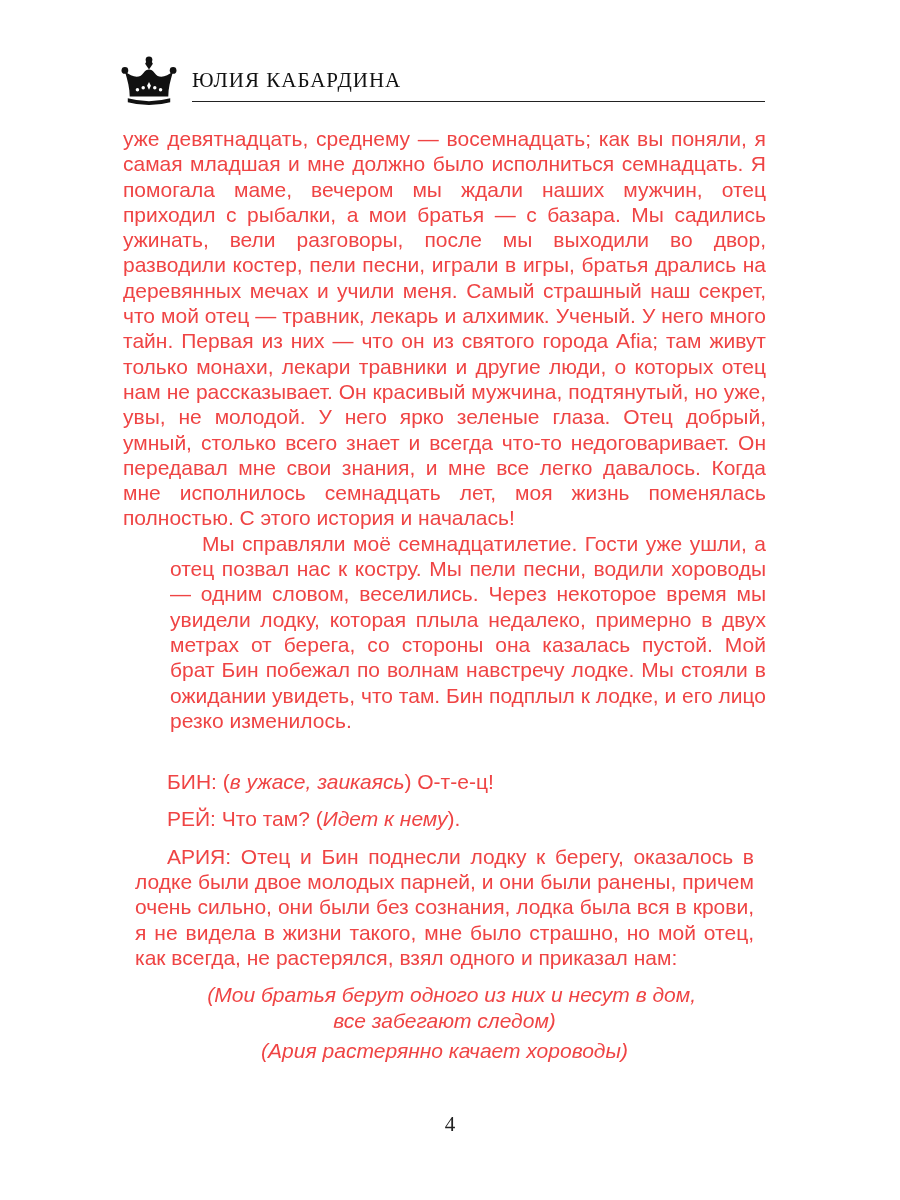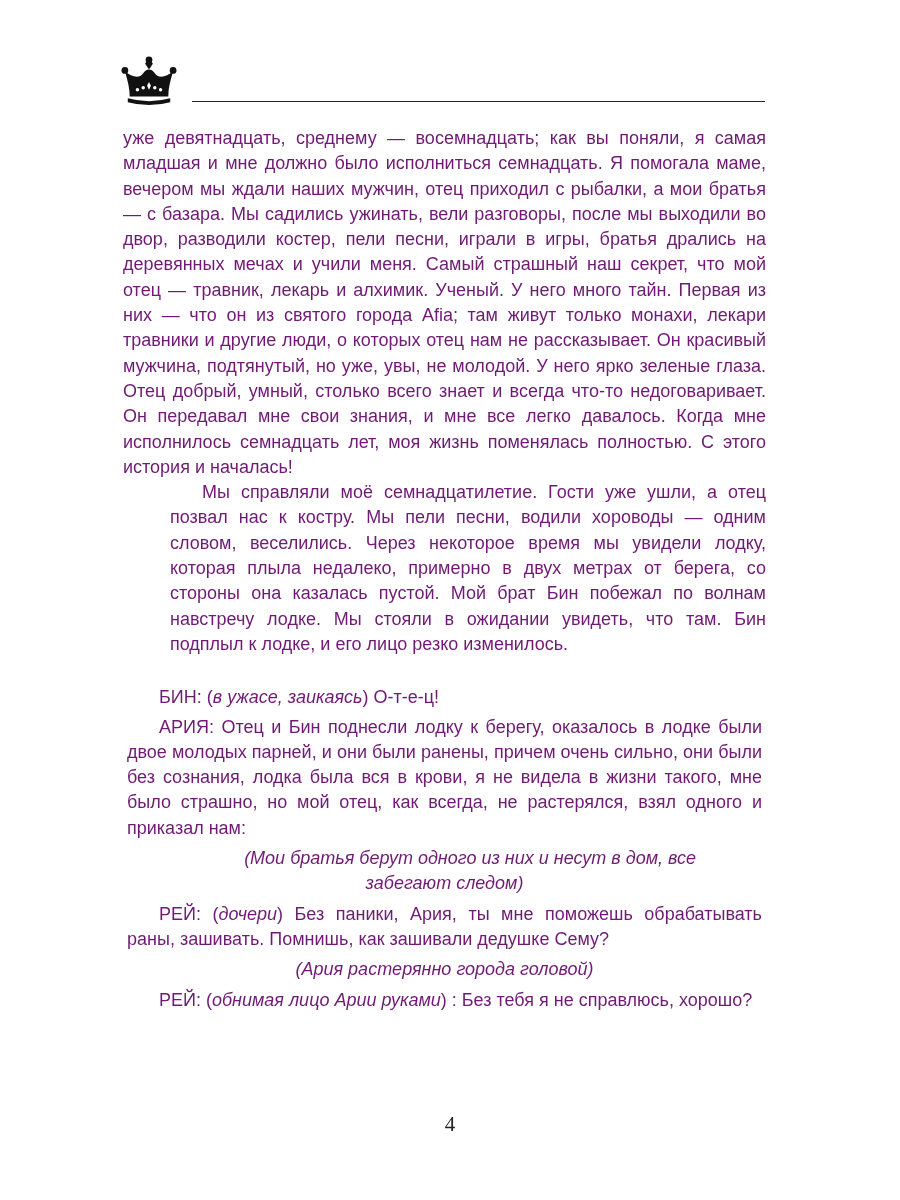--- a/index.html
+++ b/index.html
@@ -1,59 +1,59 @@
 <!DOCTYPE html>
 <html><head>
 <meta charset="utf-8">
 <style>
   html, body { margin:0; padding:0; background:#ffffff; }
   body { width:900px; height:1200px; position:relative; overflow:hidden; color:#1a1a1a; }
   .header { position:absolute; left:120px; top:52px; width:645px; height:56px; }
   .crown { position:absolute; left:0; top:2px; width:58px; height:54px; }
   .author { position:absolute; left:72px; top:16px; font-family:"Liberation Serif","DejaVu Serif",serif; font-size:21px; letter-spacing:1px; color:#111; }
   .rule { position:absolute; left:72px; top:49px; width:573px; height:0; border-top:1.5px solid #222; }
-  .body { position:absolute; left:123px; top:126px; width:643px; font-family:"Liberation Sans","DejaVu Sans",sans-serif; font-size:18px; line-height:25.3px; color:#701a75; }
+  .body { position:absolute; left:123px; top:126px; width:643px; font-family:"Liberation Sans","DejaVu Sans",sans-serif; font-size:21px; line-height:25.3px; color:#ef4444; }
   .para { text-align:justify; text-align-last:left; margin:0; }
   .indent { text-indent:32px;margin-left:47px; }
   .gap { height:24px; }
   .center { text-align:center; text-align-last:center; font-style:italic; margin:5px 0; }
-  .line { margin:4px; text-indent:32px; text-align:justify; }
+  .line { margin:12px; text-indent:32px; text-align:justify; }
   i { font-style:italic; }
   .page-num { position:absolute; left:0; width:900px; top:1112px; text-align:center; font-family:"Liberation Serif","DejaVu Serif",serif; font-size:21px; color:#222; }
 </style>
 </head>
 <body>
 
 <div class="header">
   <svg class="crown" viewBox="0 0 60 56">
     <circle cx="30" cy="6" r="3.5" fill="#111"></circle>
     <path d="M30 3 L34 10 L30 16 L26 10 Z" fill="#111"></path>
     <circle cx="5" cy="17" r="3.5" fill="#111"></circle>
     <circle cx="55" cy="17" r="3.5" fill="#111"></circle>
     <path d="M5 18 C8 28 10 36 10 44 L50 44 C50 36 52 28 55 18 C48 24 40 26 36 20 C34 17 32 16 30 16 C28 16 26 17 24 20 C20 26 12 24 5 18 Z" fill="#111"></path>
     <circle cx="18" cy="37" r="1.8" fill="#fff"></circle>
     <circle cx="24" cy="35" r="1.8" fill="#fff"></circle>
     <path d="M30 29 L32 33 L30 37 L28 33 Z" fill="#fff"></path>
     <circle cx="36" cy="35" r="1.8" fill="#fff"></circle>
     <circle cx="42" cy="37" r="1.8" fill="#fff"></circle>
     <path d="M8 46 Q30 52 52 46 L52 50 Q30 56 8 50 Z" fill="#111"></path>
   </svg>
+  <div class="author">ЮЛИЯ КАБАРДИНА</div>
   <div class="rule"></div>
 </div>
 
 <div class="body">
   <p class="para">уже девятнадцать, среднему — восемнадцать; как вы поняли, я самая младшая и мне должно было исполниться семнадцать. Я помогала маме, вечером мы ждали наших мужчин, отец приходил с рыбалки, а мои братья — с базара. Мы садились ужинать, вели разговоры, после мы выходили во двор, разводили костер, пели песни, играли в игры, братья дрались на деревянных мечах и учили меня. Самый страшный наш секрет, что мой отец — травник, лекарь и алхимик. Ученый. У него много тайн. Первая из них — что он из святого города Afia; там живут только монахи, лекари травники и другие люди, о которых отец нам не рассказывает. Он красивый мужчина, подтянутый, но уже, увы, не молодой. У него ярко зеленые глаза. Отец добрый, умный, столько всего знает и всегда что-то недоговаривает. Он передавал мне свои знания, и мне все легко давалось. Когда мне исполнилось семнадцать лет, моя жизнь поменялась полностью. С этого история и началась!</p>
   <p class="para indent">Мы справляли моё семнадцатилетие. Гости уже ушли, а отец позвал нас к костру. Мы пели песни, водили хороводы — одним словом, веселились. Через некоторое время мы увидели лодку, которая плыла недалеко, примерно в двух метрах от берега, со стороны она казалась пустой. Мой брат Бин побежал по волнам навстречу лодке. Мы стояли в ожидании увидеть, что там. Бин подплыл к лодке, и его лицо резко изменилось.</p>
   <div class="gap"></div>
 
   <p class="line"><span>БИН:</span><span> (</span><i>в ужасе, заикаясь</i><span>) О-т-е-ц!</span></p>
+  <p class="line"><span>РЕЙ:</span><span> Что там? (</span><i>Идет к нему</i><span>).</span></p>
   <p class="line"><span>АРИЯ:</span><span> Отец и Бин поднесли лодку к берегу, оказалось в лодке были двое молодых парней, и они были ранены, причем очень сильно, они были без сознания, лодка была вся в крови, я не видела в жизни такого, мне было страшно, но мой отец, как всегда, не растерялся, взял одного и приказал нам:</span></p>
 
   <p class="center" style="padding:0 70px;text-align:right;">(Мои братья берут одного из них и несут в дом, все забегают следом)</p>
 
-  <p class="line"><span>РЕЙ:</span><span> (</span><i>дочери</i><span>) Без паники, Ария, ты мне поможешь обрабатывать раны, зашивать. Помнишь, как зашивали дедушке Сему?</span></p>
 
-  <p class="center">(Ария растерянно города головой)</p>
+  <p class="center">(Ария растерянно качает хороводы)</p>
 
-  <p class="line"><span>РЕЙ:</span><span> (</span><i>обнимая лицо Арии руками</i><span>) : Без тебя я не справлюсь, хорошо?</span></p>
 </div>
 
 <div class="page-num">4</div>
 
 </body></html>

